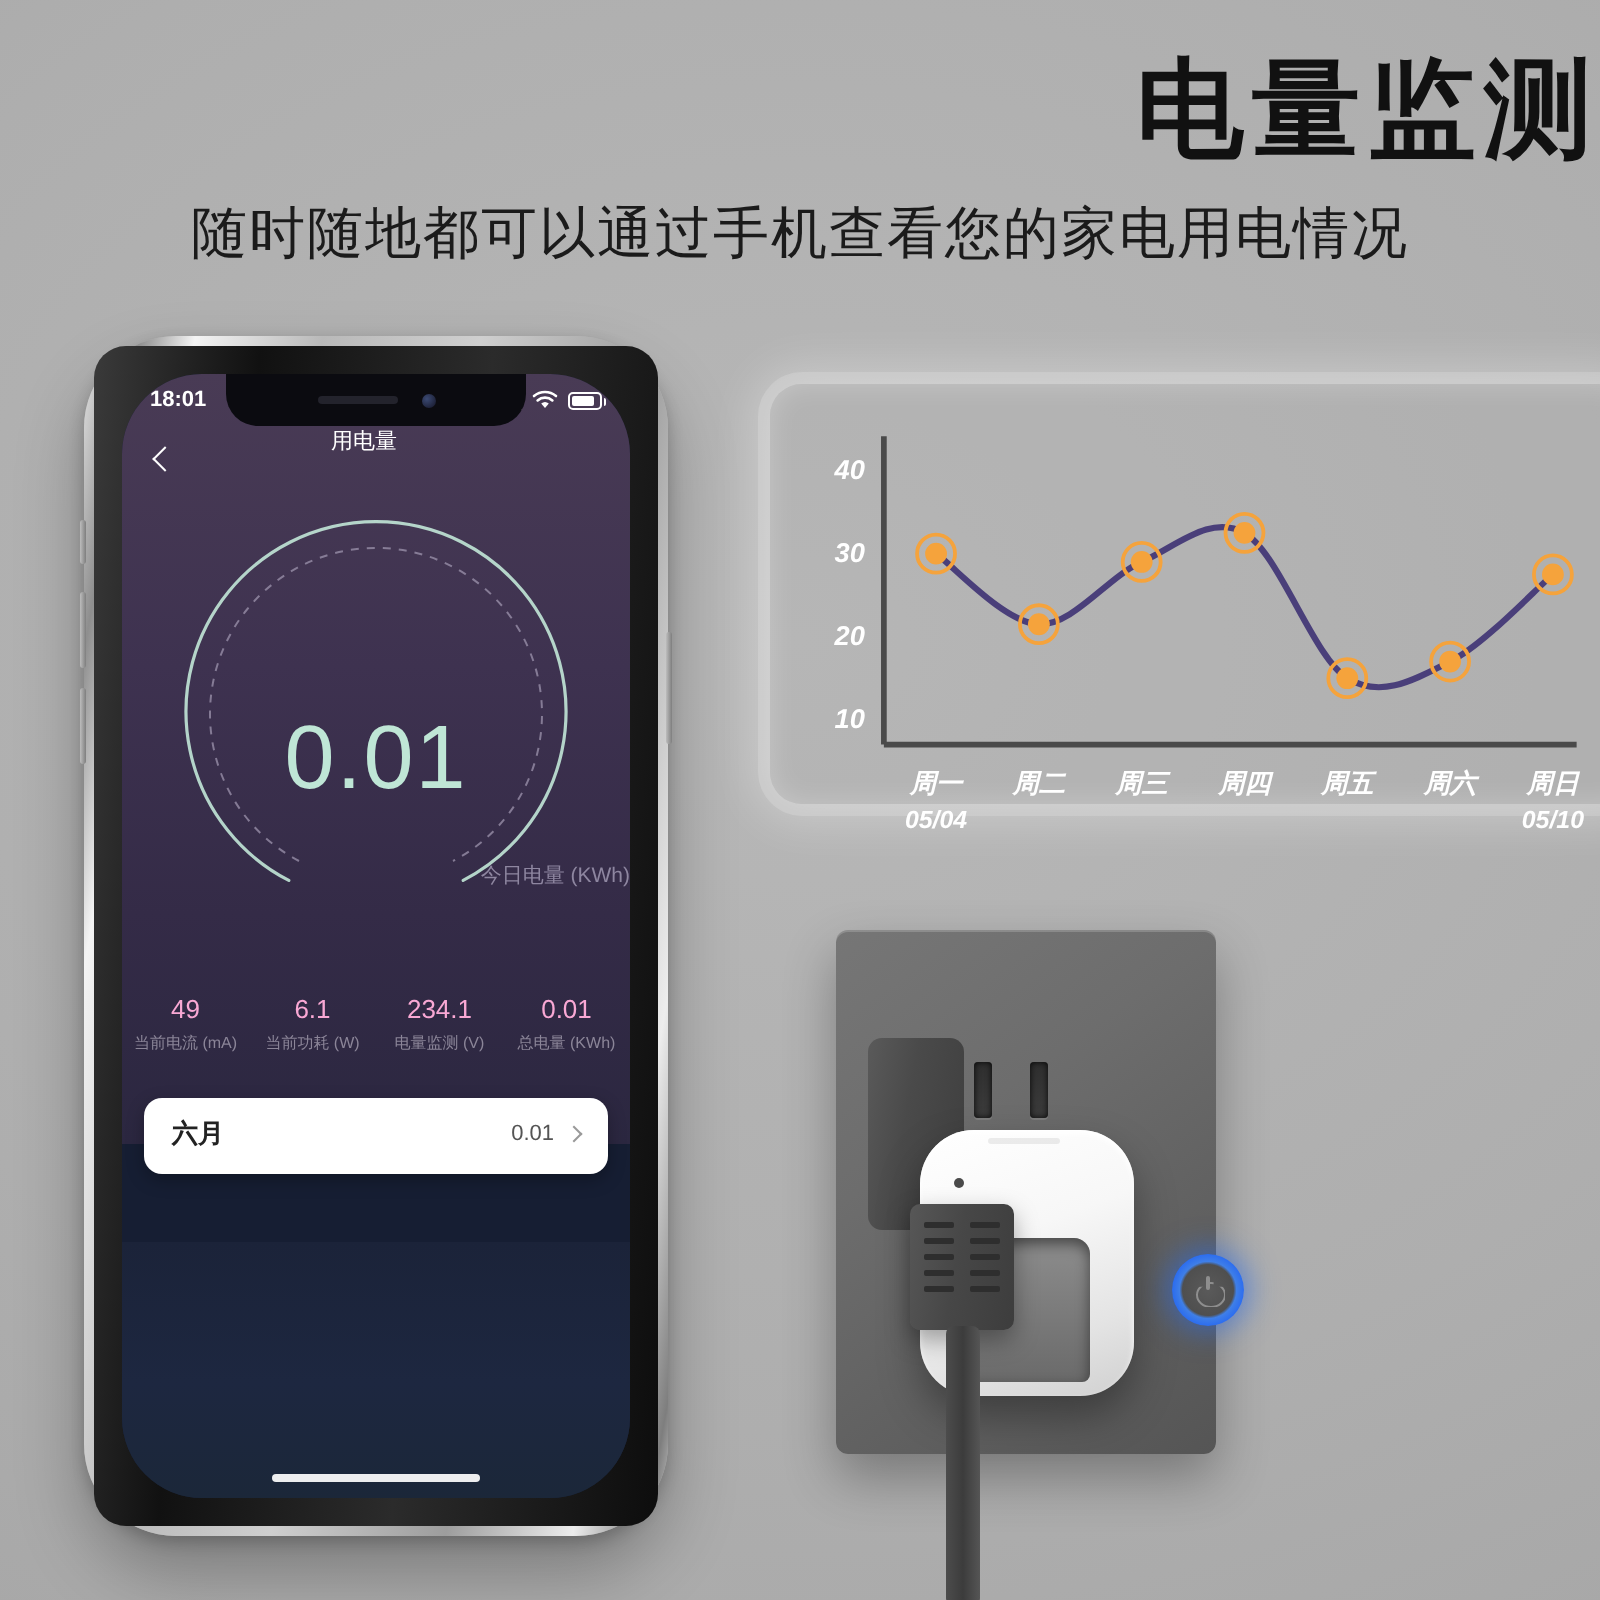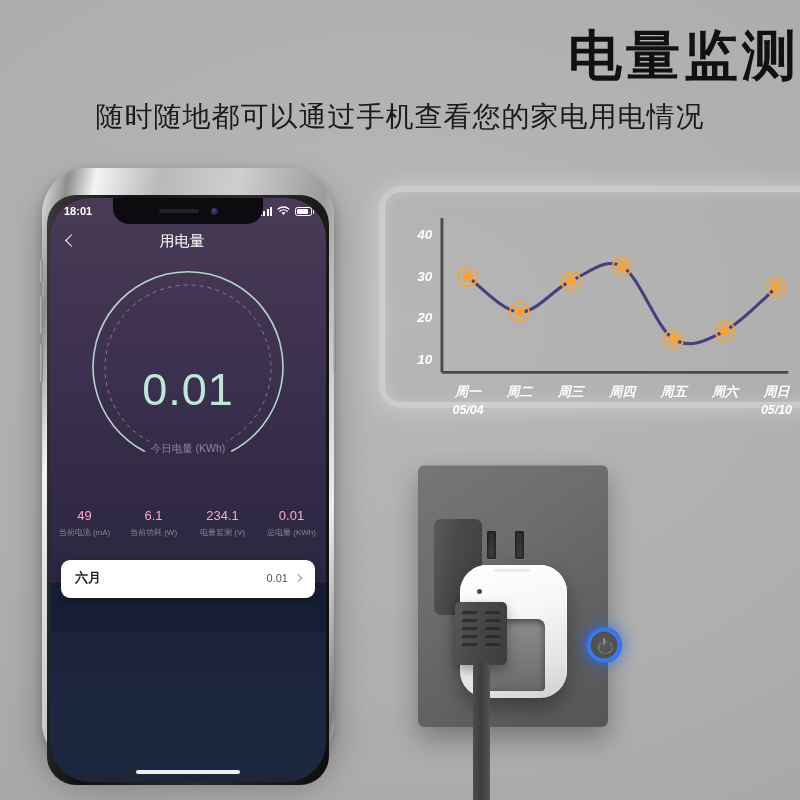--- a/index.html
+++ b/index.html
@@ -33,24 +33,23 @@
   .phone {
     position:absolute; left:42px; top:168px;
     width:292px; height:600px;
     border-radius:46px;
     background:linear-gradient(100deg,#e9e9e9 0%,#8e8e8e 7%,#f4f4f4 14%,#b9b9b9 30%,#cfcfcf 50%,#9d9d9d 72%,#ededed 88%,#7e7e7e 97%,#c9c9c9 100%);
     padding:5px;
     box-shadow:0 18px 34px rgba(0,0,0,.28), 0 3px 8px rgba(0,0,0,.2);
   }
   .phone-inner {
     width:100%; height:100%;
-    border-radius:29px;
+    border-radius:16px;
     background:linear-gradient(95deg,#3a3a3a,#111 25%,#2b2b2b 60%,#0d0d0d);
-    padding:3px;
-    margin-top:22px;
+    padding:14px;
   }
   .screen {
     position:relative;
     width:100%; height:100%;
     border-radius:40px;
     overflow:hidden;
     background:#161e33;
   }
   
   .btn-side { position:absolute; background:linear-gradient(90deg,#bdbdbd,#7e7e7e); border-radius:2px; z-index:6;}
@@ -86,22 +85,22 @@
   .sig { display:flex; align-items:flex-end; gap:1.5px; height:9px; }
   .sig i { width:2px; background:#fff; display:block; border-radius:.5px;}
   .sig i:nth-child(1){height:3px;} .sig i:nth-child(2){height:5px;}
   .sig i:nth-child(3){height:7px;} .sig i:nth-child(4){height:9px;}
   .batt { width:17px; height:9px; border:1.2px solid #fff; border-radius:2.5px; position:relative; }
   .batt::after { content:""; position:absolute; left:1px; top:1px; bottom:1px; width:11px; background:#fff; border-radius:1px;}
   .batt::before { content:""; position:absolute; right:-3px; top:2.5px; width:1.5px; height:4px; background:#fff; border-radius:0 1px 1px 0;}
 
   .navbar {
     position:absolute; top:26px; left:0; right:12px; height:34px;
-    display:flex; align-items:center; justify-content:center;
-    color:#fff; font-size:15px; z-index:4;
+    display:flex; align-items:flex-start; justify-content:center;
+    color:#fff; font-size:11px; z-index:4;
   }
   .navbar .back {
     position:absolute; left:12px; top:50%; transform:translateY(-50%);
     width:16px; height:16px; cursor:pointer;
   }
   .navbar .back::before {
     content:""; position:absolute; left:5px; top:3px;
     width:8px; height:8px; border-left:1.6px solid #fff; border-bottom:1.6px solid #fff;
     transform:rotate(45deg);
   }
@@ -109,21 +108,21 @@
   
   .gauge-wrap { position:absolute; top:62px; left:0; right:0; height:240px; }
   .gauge-svg { position:absolute; left:50%; top:0; transform:translateX(-50%); }
   .gauge-value {
     position:absolute; left:0; right:0; top:104px;
     text-align:center; color:#bfe6d6;
     font-size:45px; font-weight:300; letter-spacing:1px;
   }
   .gauge-label {
     position:absolute; left:0; right:0; top:182px;
-    text-align:center; color:#8e86a0; font-size:10.5px;
+    text-align:right; color:#8e86a0; font-size:10.5px;
   }
 
   
   .stats {
     position:absolute; top:310px; left:0; right:0;
     display:flex; z-index:3;
   }
   .stat { flex:1; text-align:center; }
   .stat .v { color:#f9a8d4; font-size:13px; font-weight:normal; }
   .stat .l { color:#8b8598; font-size:8px; margin-top:4px; }

